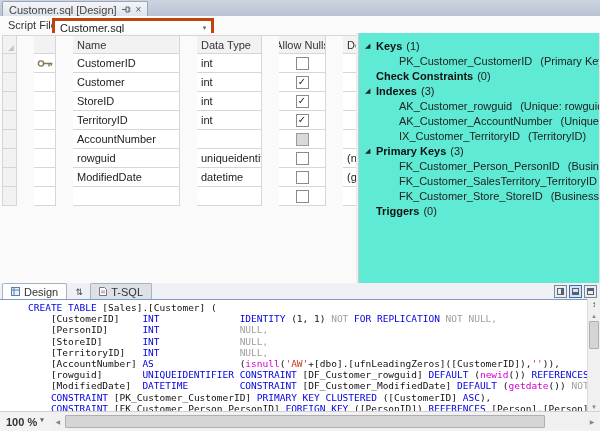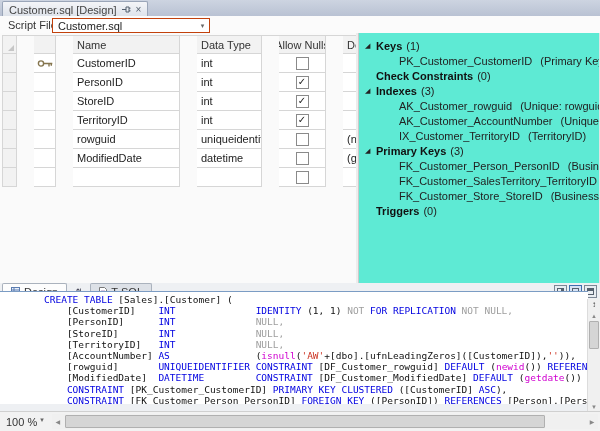--- a/index.html
+++ b/index.html
@@ -12,21 +12,21 @@
     background:linear-gradient(#cdd4e1,#b9c2d3);}
   .doc-tab{position:absolute;left:2px;top:1px;height:15px;display:flex;align-items:center;
     gap:5px;padding:0 6px;background:linear-gradient(#f4f5f8,#dde2ea);
     border:1px solid #9aa5b8;border-bottom:none;border-radius:2px 2px 0 0;color:#444;}
   .doc-tab .x{color:#55606e;font-size:10px;line-height:10px;cursor:pointer;}
 
   
   .toolbar{position:absolute;left:0;top:16px;width:600px;height:17px;background:#fbfbfb;}
   .toolbar .lbl{position:absolute;left:8px;top:3px;color:#333;}
   .combo{position:absolute;left:52px;top:2px;width:156px;height:13px;background:#fff;
-    border:1px solid #c2410c;display:flex;align-items:center;}
+    border:3px solid #c2410c;display:flex;align-items:center;}
   .combo .val{padding-left:5px;flex:1;}
   .combo .caret{width:13px;color:#666;font-size:7px;text-align:center;}
 
   
   .main{position:absolute;left:0;top:33px;width:600px;height:250px;background:#fafafa;}
   .splitbar{position:absolute;left:356px;top:0;width:3px;height:250px;background:#ededed;}
 
   
   .grid{position:absolute;left:2px;top:2px;border-top:1px solid #d6d6d6;border-left:1px solid #d6d6d6;}
   .grow{display:flex;height:19px;gap:17px;}
@@ -68,41 +68,41 @@
   .swapbtn{height:14px;width:18px;margin-left:3px;display:flex;align-items:center;justify-content:center;
     font-size:9px;color:#445;}
   .winbtns{position:absolute;right:3px;top:2px;display:flex;gap:2px;}
   .wbtn{width:11px;height:11px;border:1px solid #7d8795;background:#e9edf2;position:relative;}
   .wbtn.active{border-color:#3f6fae;background:#d7e3f5;}
   .wbtn i{position:absolute;left:2px;right:2px;top:2px;bottom:2px;border:1px solid #55606e;}
   .wbtn.v i{border-right-width:3px;}
   .wbtn.h i{border-bottom-width:3px;}
   .wbtn.r i{border-top-width:3px;}
 
-  .code{position:absolute;left:0;top:8px;width:588px;height:113px;background:#fff;
+  .code{position:absolute;left:0;top:16px;width:588px;height:113px;background:#fff;
     border-top:1px solid #7b9cc4;overflow:hidden;
     font-family:"DejaVu Sans Mono",monospace;font-size:9.5px;line-height:11.2px;
-    padding:2px 0 0 44px;box-sizing:border-box;}
+    padding:2px 0 0 28px;box-sizing:border-box;}
   .cl{white-space:pre;}
   .tk-k{color:#0000e0;}
   .tk-p{color:#111;}
   .tk-g{color:#9e9e9e;margin-top:24px;}
   .tk-f{color:#d000d0;}
   .tk-s{color:#cc3322;}
 
   .vscroll{position:absolute;right:0;top:16px;width:12px;height:113px;background:#f0f0f0;
     border-left:1px solid #dcdcdc;display:flex;flex-direction:column;align-items:center;}
   .grip{height:12px;color:#333;font-size:8px;line-height:12px;}
   .sarr{height:10px;color:#888;font-size:6px;line-height:10px;}
   .vthumb{width:8px;height:26px;background:#d5d5d5;border:1px solid #b0b0b0;border-radius:1px;}
   .vfill{flex:1;}
 
   .statusbar{position:absolute;left:0;bottom:0;width:600px;height:19px;background:#f2f2f2;
     border-top:1px solid #d0d0d0;display:flex;align-items:center;}
-  .zoomctl{display:flex;gap:3px;padding:0 6px;color:#333;}
+  .zoomctl{display:flex;gap:3px;padding:0 6px;color:#333;font-weight:bold;}
   .zoomctl .caret{font-size:7px;color:#666;}
   .hscroll{flex:1;height:15px;margin:0 2px;background:#f0f0f0;display:flex;align-items:center;}
   .harr{width:12px;text-align:center;font-size:6px;color:#888;}
   .hthumb{height:11px;flex:1;margin:0 1px;background:#d5d5d5;border:1px solid #b0b0b0;border-radius:1px;}
   .hgap{width:40px;}
 </style>
 </head>
 <body>
 
 <div id="app">
@@ -152,21 +152,21 @@
           <div class="gcell gtype">int</div>
           <div class="gcell gnull">
             <div class="cb"></div>
           </div>
           <div class="gcell gdef"></div>
           <div class="gcell gextra"></div>
         </div>
         <div class="grow">
           <div class="gcell gsel"></div>
           <div class="gcell gico"></div>
-          <div class="gcell gname">PersonID</div>
+          <div class="gcell gname">Customer</div>
           <div class="gcell gtype">int</div>
           <div class="gcell gnull">
             <div class="cb">✓</div>
           </div>
           <div class="gcell gdef"></div>
           <div class="gcell gextra"></div>
         </div>
         <div class="grow">
           <div class="gcell gsel"></div>
           <div class="gcell gico"></div>
@@ -178,20 +178,31 @@
           <div class="gcell gdef"></div>
           <div class="gcell gextra"></div>
         </div>
         <div class="grow">
           <div class="gcell gsel"></div>
           <div class="gcell gico"></div>
           <div class="gcell gname">TerritoryID</div>
           <div class="gcell gtype">int</div>
           <div class="gcell gnull">
             <div class="cb">✓</div>
+          </div>
+          <div class="gcell gdef"></div>
+          <div class="gcell gextra"></div>
+        </div>
+        <div class="grow">
+          <div class="gcell gsel"></div>
+          <div class="gcell gico"></div>
+          <div class="gcell gname">AccountNumber</div>
+          <div class="gcell gtype"></div>
+          <div class="gcell gnull">
+            <div class="cb disabled"></div>
           </div>
           <div class="gcell gdef"></div>
           <div class="gcell gextra"></div>
         </div>
         <div class="grow">
           <div class="gcell gsel"></div>
           <div class="gcell gico"></div>
           <div class="gcell gname">rowguid</div>
           <div class="gcell gtype">uniqueidentifier</div>
           <div class="gcell gnull">

